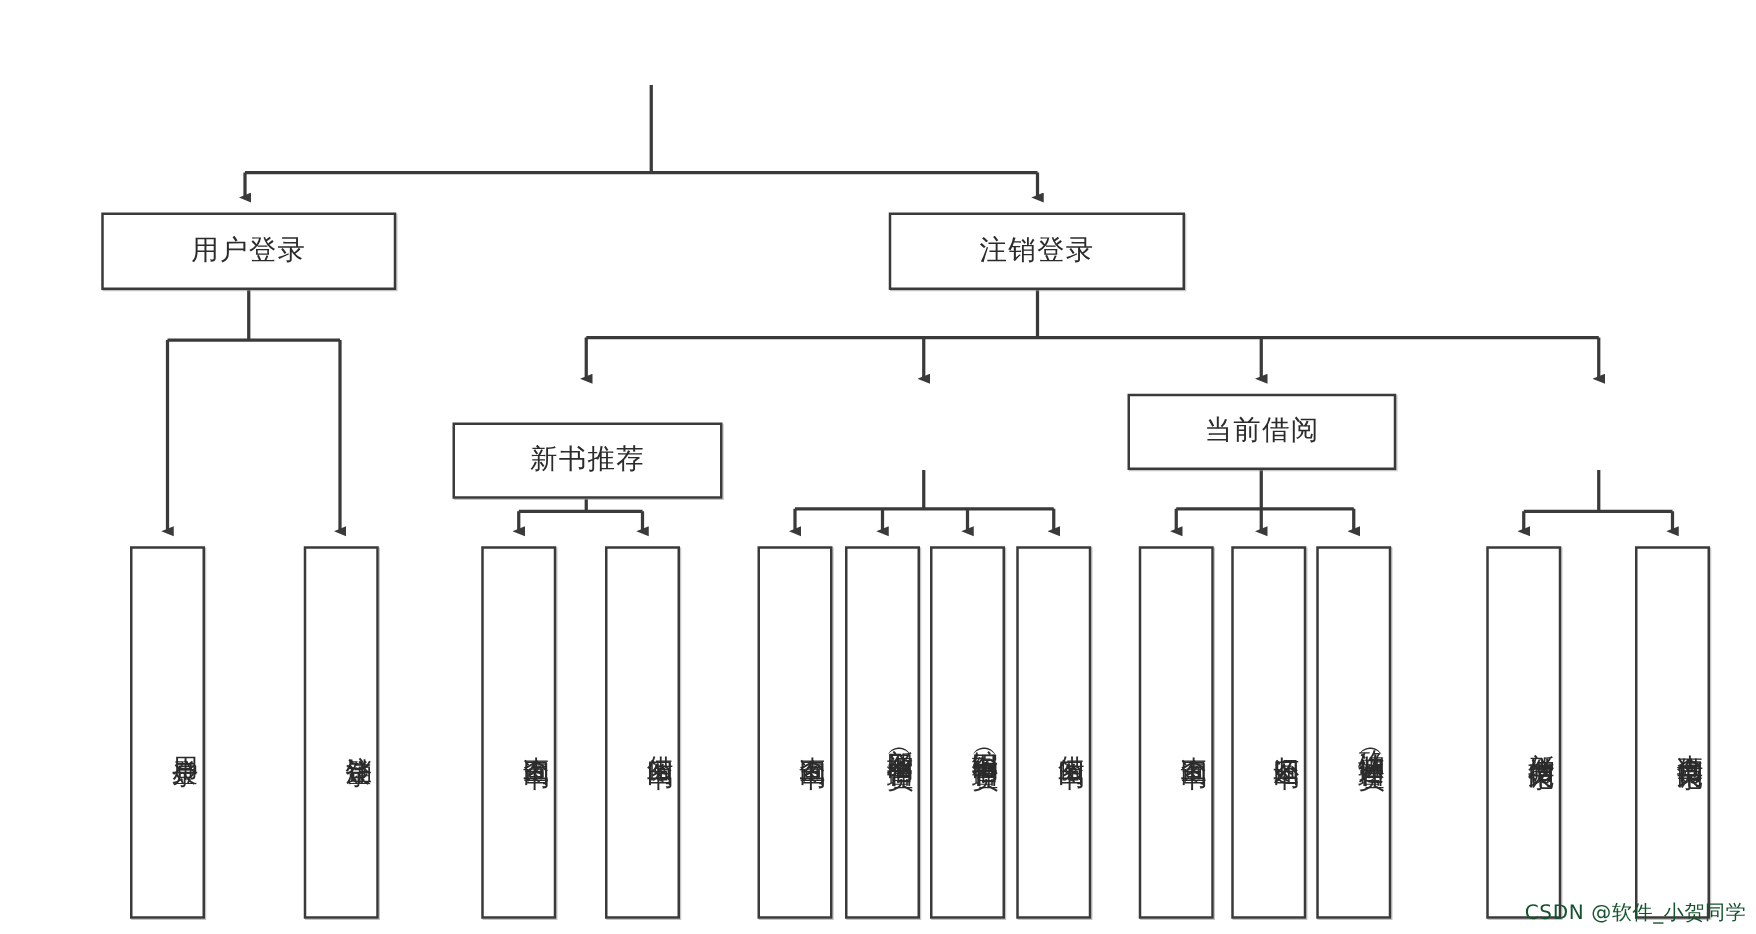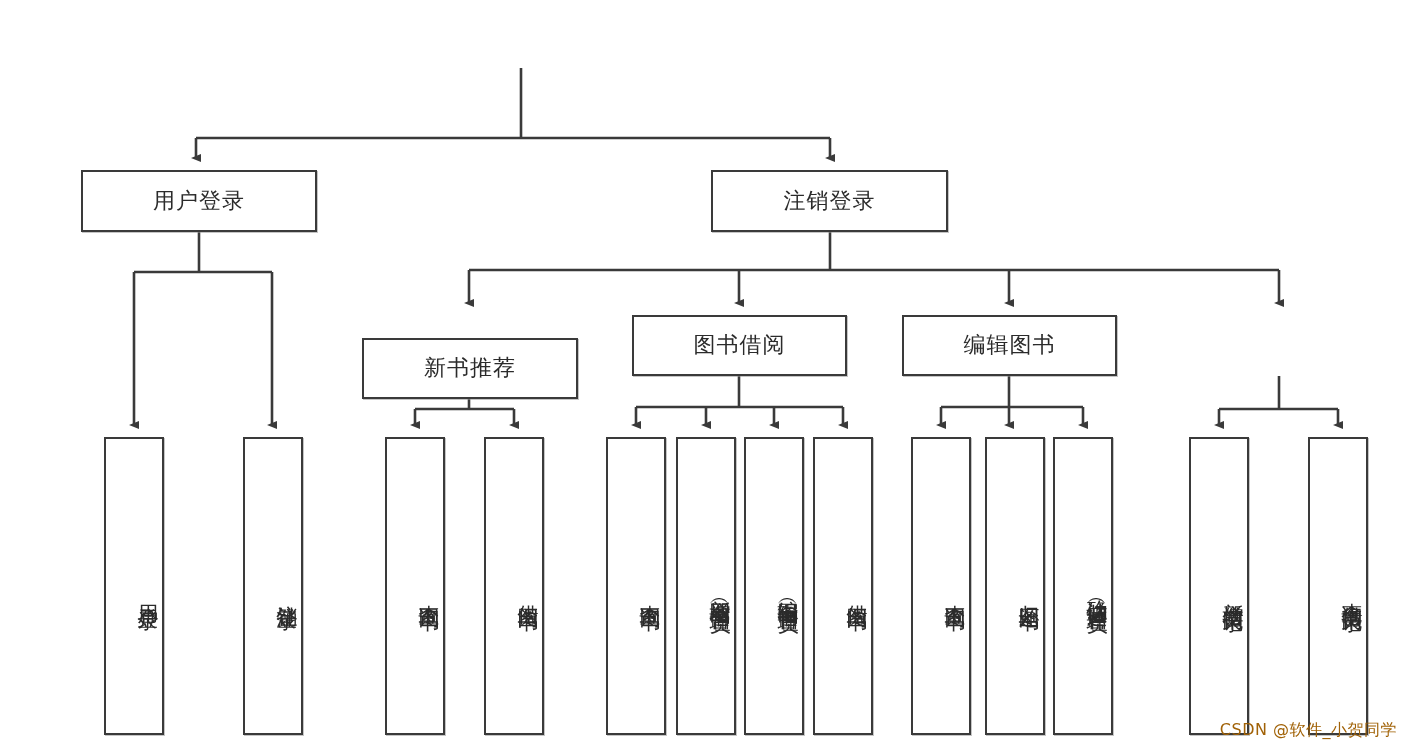--- a/index.html
+++ b/index.html
@@ -52,21 +52,21 @@
   }
   .node-v .vtext {
     writing-mode: vertical-rl;
     text-orientation: upright;
   }
   .watermark {
     position: absolute;
     right: 8px;
     bottom: 6px;
     font-size: 16px;
-    color: #a16207;
+    color: #14532d;
     letter-spacing: 0.5px;
     white-space: nowrap;
     font-family: "DejaVu Sans", "Liberation Sans", sans-serif;
   }
 </style>
 </head>
 <body>
 
 <div id="canvas">
 
@@ -124,25 +124,22 @@
   <div class="node node-h" style="left:81px; top:170px; width:236px; height:62px;">
     <span>用户登录</span>
   </div>
   <div class="node node-h" style="left:711px; top:170px; width:237px; height:62px;">
     <span>注销登录</span>
   </div>
 
   <div class="node node-h" style="left:362px; top:315px; width:216px; height:61px;margin-top:23px;">
     <span>新书推荐</span>
   </div>
-  <div class="node node-h" style="left:632px; top:315px; width:215px; height:61px;">
-    <span>图书借阅</span>
-  </div>
   <div class="node node-h" style="left:902px; top:315px; width:215px; height:61px;">
-    <span>编辑图书</span>
+    <span>当前借阅</span>
   </div>
 
   <div class="node node-v" style="left:104px; top:437px; width:60px; height:298px;">
     <span class="vtext">用户登录</span>
   </div>
   <div class="node node-v" style="left:243px; top:437px; width:60px; height:298px;">
     <span class="vtext">注销登录</span>
   </div>
 
   <div class="node node-v" style="left:385px; top:437px; width:60px; height:298px;">

